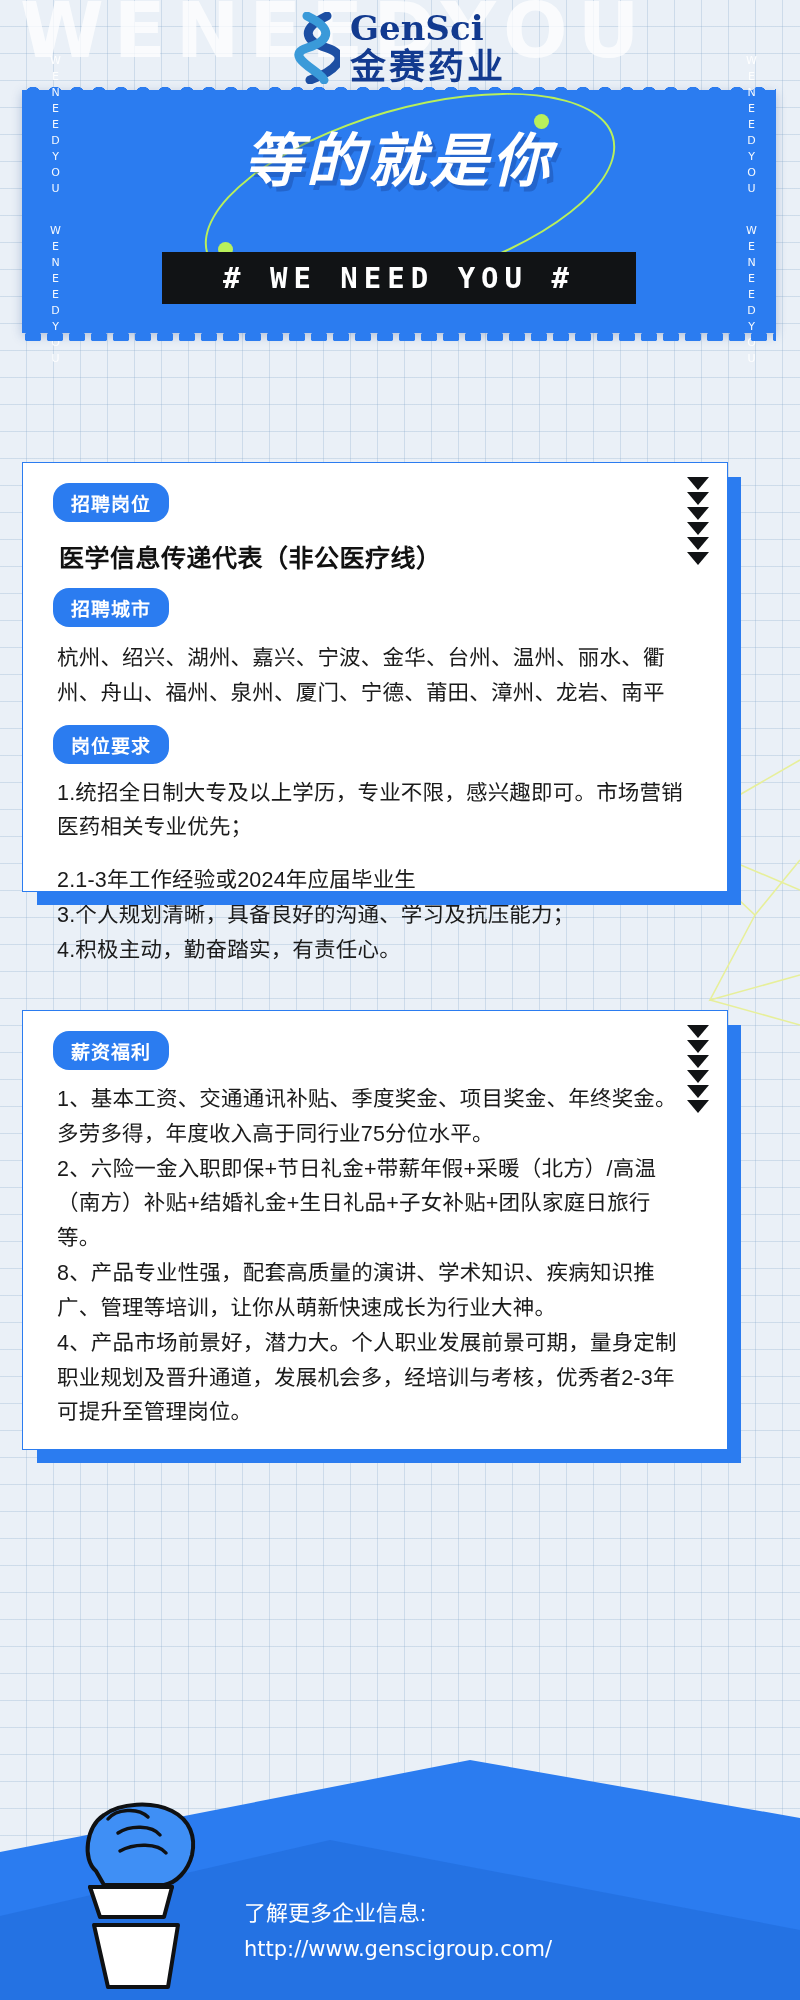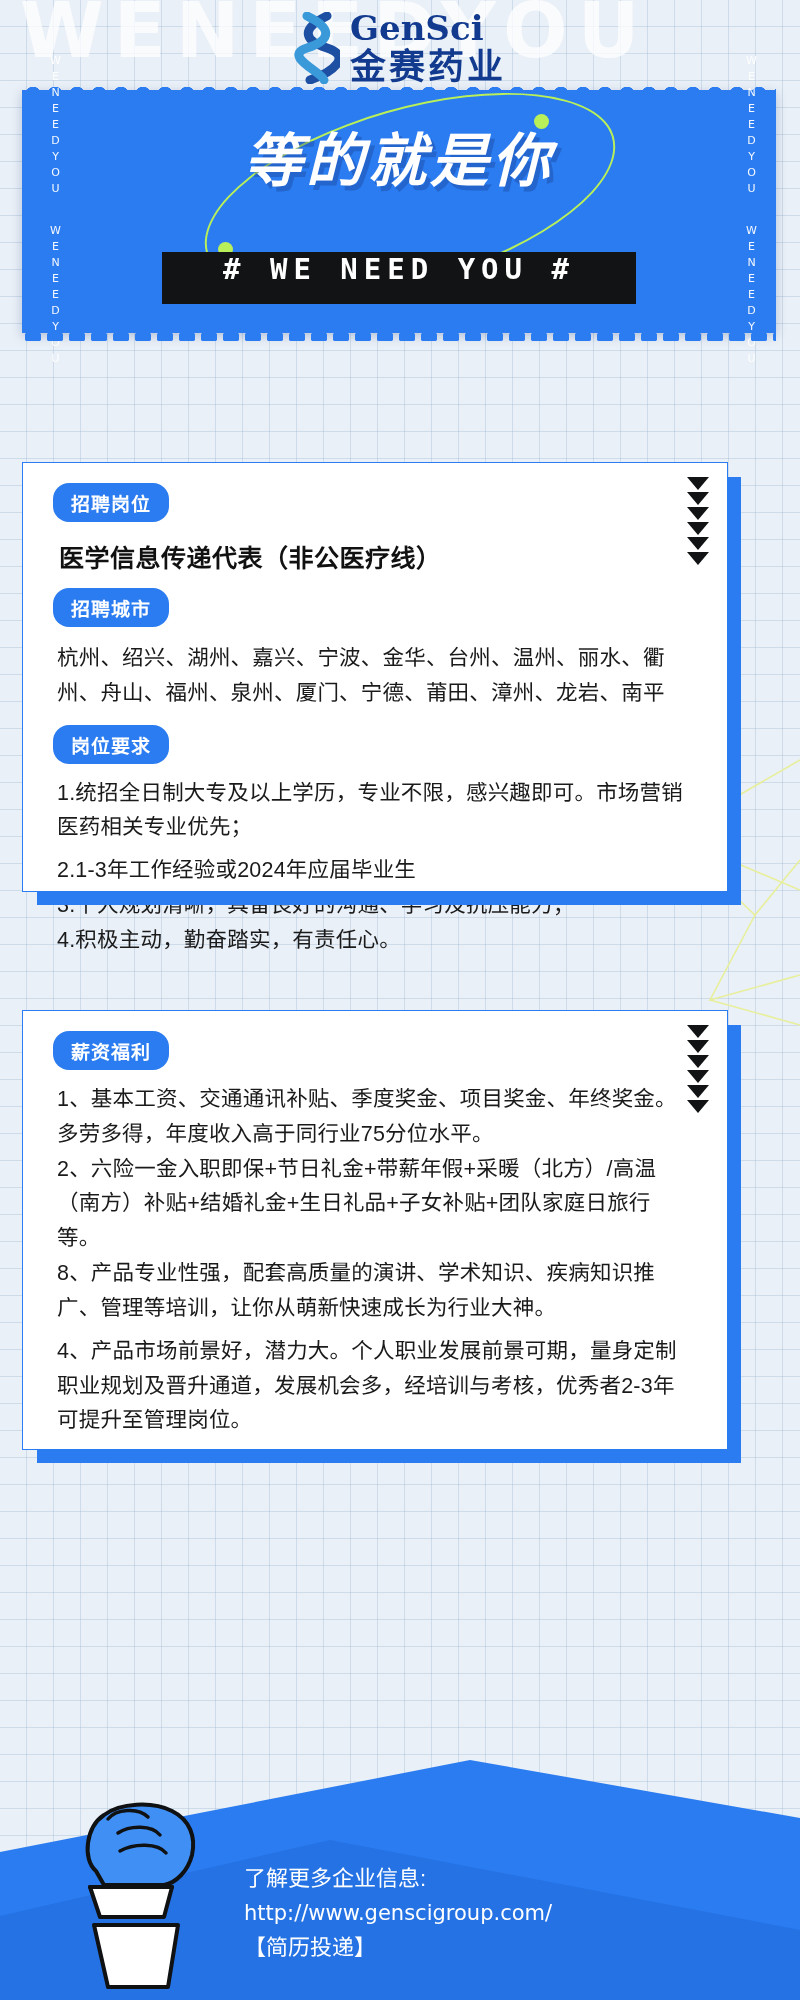--- a/index.html
+++ b/index.html
@@ -167,21 +167,21 @@
   .dot.d2 { left: 196px; top: 152px; }
 
   .hero-sub {
     position: absolute;
     left: 140px;
     top: 162px;
     width: 474px;
     height: 52px;
     background: #111315;
     display: flex;
-    align-items: flex-start;
+    align-items: center;
     justify-content: center;
     z-index: 5;
   }
   .hero-sub span {
     color: #ffffff;
     font-size: 29px;
     letter-spacing: 6px;
     font-family: "DejaVu Sans Mono", monospace;
     font-weight: bold;
   }
@@ -383,21 +383,21 @@
 
     <div class="card-inner">
       <span class="tag">招聘岗位</span>
       <div class="job-title">医学信息传递代表（非公医疗线）</div>
       <span class="tag">招聘城市</span>
       <div class="body-text cities">杭州、绍兴、湖州、嘉兴、宁波、金华、台州、温州、丽水、衢州、舟山、福州、泉州、厦门、宁德、莆田、漳州、龙岩、南平</div>
       <div class="tag-row">
         <span class="tag">岗位要求</span>
       </div>
       <div class="body-text">1.统招全日制大专及以上学历，专业不限，感兴趣即可。市场营销医药相关专业优先；</div>
-      <div class="body-text" style="margin-top:8px;">2.1-3年工作经验或2024年应届毕业生</div>
+      <div class="body-text" style="margin-top:18px;">2.1-3年工作经验或2024年应届毕业生</div>
       <div class="body-text" style="margin-top:0;">3.个人规划清晰，具备良好的沟通、学习及抗压能力；</div>
       <div class="body-text" style="margin-top:0;">4.积极主动，勤奋踏实，有责任心。</div>
     </div>
   </div>
 
   <div class="card" id="card2">
     <div class="shadow-edge"></div>
     <div class="shadow-bottom"></div>
 
     <div class="chev-col">
@@ -407,21 +407,21 @@
       <div class="chev"></div>
       <div class="chev"></div>
       <div class="chev"></div>
     </div>
 
     <div class="card-inner">
       <span class="tag">薪资福利</span>
       <div class="body-text">1、基本工资、交通通讯补贴、季度奖金、项目奖金、年终奖金。多劳多得，年度收入高于同行业75分位水平。</div>
       <div class="body-text" style="margin-top:0;">2、六险一金入职即保+节日礼金+带薪年假+采暖（北方）/高温（南方）补贴+结婚礼金+生日礼品+子女补贴+团队家庭日旅行等。</div>
       <div class="body-text" style="margin-top:0;">8、产品专业性强，配套高质量的演讲、学术知识、疾病知识推广、管理等培训，让你从萌新快速成长为行业大神。</div>
-      <div class="body-text" style="margin-top:8px;">4、产品市场前景好，潜力大。个人职业发展前景可期，量身定制职业规划及晋升通道，发展机会多，经培训与考核，优秀者2-3年可提升至管理岗位。</div>
+      <div class="body-text" style="margin-top:0;">4、产品市场前景好，潜力大。个人职业发展前景可期，量身定制职业规划及晋升通道，发展机会多，经培训与考核，优秀者2-3年可提升至管理岗位。</div>
     </div>
   </div>
 
   <div class="footer">
     <div class="footer-shape"></div>
     <div class="footer-shape2"></div>
 
     <div class="fist">
       <svg width="160" height="215" viewBox="0 0 160 215">
         <g fill="none" stroke="#0f1113" stroke-width="4" stroke-linejoin="round" stroke-linecap="round">
@@ -432,17 +432,16 @@
           <path d="M30 112 L112 112 L104 142 L40 142 Z" fill="#ffffff"></path>
           <path d="M34 150 L118 150 L108 212 L48 212 Z" fill="#ffffff"></path>
           <path d="M30 112 L112 112"></path>
         </g>
       </svg>
     </div>
 
     <div class="footer-text">
       <div>了解更多企业信息:</div>
       <div class="url">http://www.genscigroup.com/</div>
-      <div>【简历投递】</div>
     </div>
   </div>
 
 </div>
 
 </body></html>

